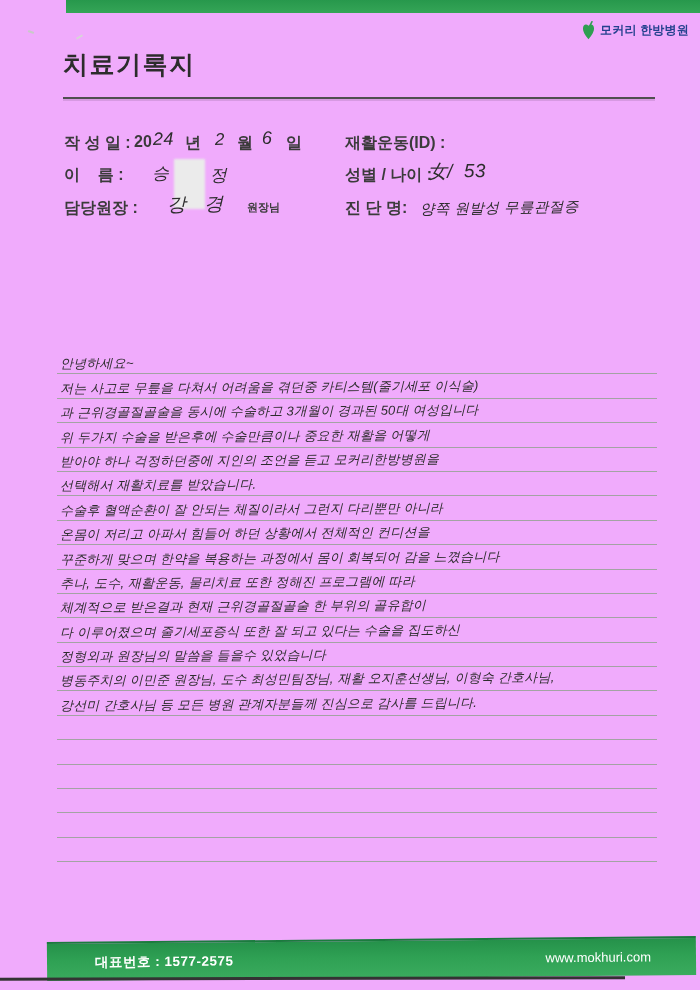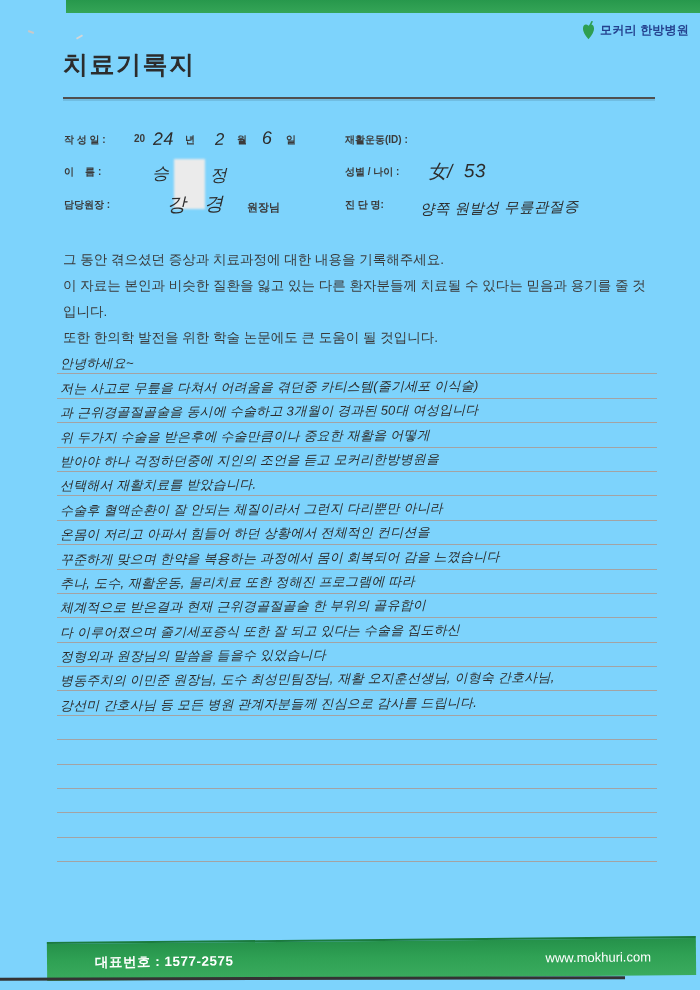--- a/index.html
+++ b/index.html
@@ -1,32 +1,32 @@
 <!DOCTYPE html>
 <html><head>
 <meta charset="utf-8">
 <style>
   html,body { margin:0; padding:0; background:#ffffff; }
   .page {
-    position:relative; width:700px; height:990px; background:#7dd3fc;
+    position:relative; width:700px; height:990px; background:#f0abfc;
     font-family:"Liberation Sans", sans-serif; overflow:hidden;
   }
   
   .topbar { position:absolute; left:66px; top:0; width:634px; height:13px;
     background:linear-gradient(180deg,#27984c,#35a557); }
   
   .logo { position:absolute; top:21px; left:581px; display:flex; align-items:center; gap:4px; }
   .logo-text { color:#24418e; font-weight:bold; font-size:12px; letter-spacing:0.2px; white-space:nowrap; }
   
   .title { position:absolute; left:63px; top:48px; font-size:25px; font-weight:bold;
     color:#2c2c2c; letter-spacing:1.5px; }
   .rule-title { position:absolute; left:63px; top:97px; width:592px; height:2px;
     background:#4f4f4f; box-shadow:0 2px 0 rgba(0,0,0,0.10); }
   
-  .lbl, .prt { position:absolute; font-size:10px; font-weight:bold; color:#3b3b3b; white-space:pre; }
+  .lbl, .prt { position:absolute; font-size:16px; font-weight:bold; color:#3b3b3b; white-space:pre; }
   .prt-sm { position:absolute; font-size:11px; font-weight:bold; color:#3b3b3b; white-space:pre; }
   
   .hw { position:absolute; color:#2d2d2d; font-style:italic; letter-spacing:0.5px;
     transform:rotate(-1deg); transform-origin:left bottom; white-space:nowrap; }
   .redact { position:absolute; left:174px; top:159px; width:31px; height:50px;
     background:#ebebeb; filter:blur(1px); }
   
   .instr { position:absolute; left:63px; top:247px; width:585px; font-size:13.5px;
     color:#3a3a3a; line-height:26px; }
   .instr p { margin:0; }
@@ -91,25 +91,20 @@
   <span class="hw" style="left:210px; top:164px; font-size:17px;">정</span>
   <span class="lbl" style="left:345px; top:165px;">성별 / 나이 :</span>
   <span class="hw" style="left:428px; top:159px; font-size:19px; word-spacing:5px;">女/ 53</span>
 
   <span class="lbl" style="left:64px; top:198px;">담당원장 :</span>
   <span class="hw" style="left:150px; top:192px; font-size:19px; word-spacing:12px;margin-left:17px;">강 경</span>
   <span class="prt-sm" style="left:247px; top:200px;">원장님</span>
   <span class="lbl" style="left:345px; top:198px;">진 단 명:</span>
   <span class="hw" style="left:420px; top:200px; font-size:14.5px;">양쪽 원발성 무릎관절증</span>
 
-  <div class="instr">
-    <p>그 동안 겪으셨던 증상과 치료과정에 대한 내용을 기록해주세요.</p>
-    <p>이 자료는 본인과 비슷한 질환을 잃고 있는 다른 환자분들께 치료될 수 있다는 믿음과 용기를 줄 것입니다.</p>
-    <p>또한 한의학 발전을 위한 학술 논문에도 큰 도움이 될 것입니다.</p>
-  </div>
 
   <div class="letter">
     <div class="lline">
         <span class="hw-line">안녕하세요~</span>
       </div>
     <div class="lline">
         <span class="hw-line">저는 사고로 무릎을 다쳐서 어려움을 겪던중 카티스템(줄기세포 이식술)</span>
       </div>
     <div class="lline">
         <span class="hw-line">과 근위경골절골술을 동시에 수술하고 3개월이 경과된 50대 여성입니다</span>

